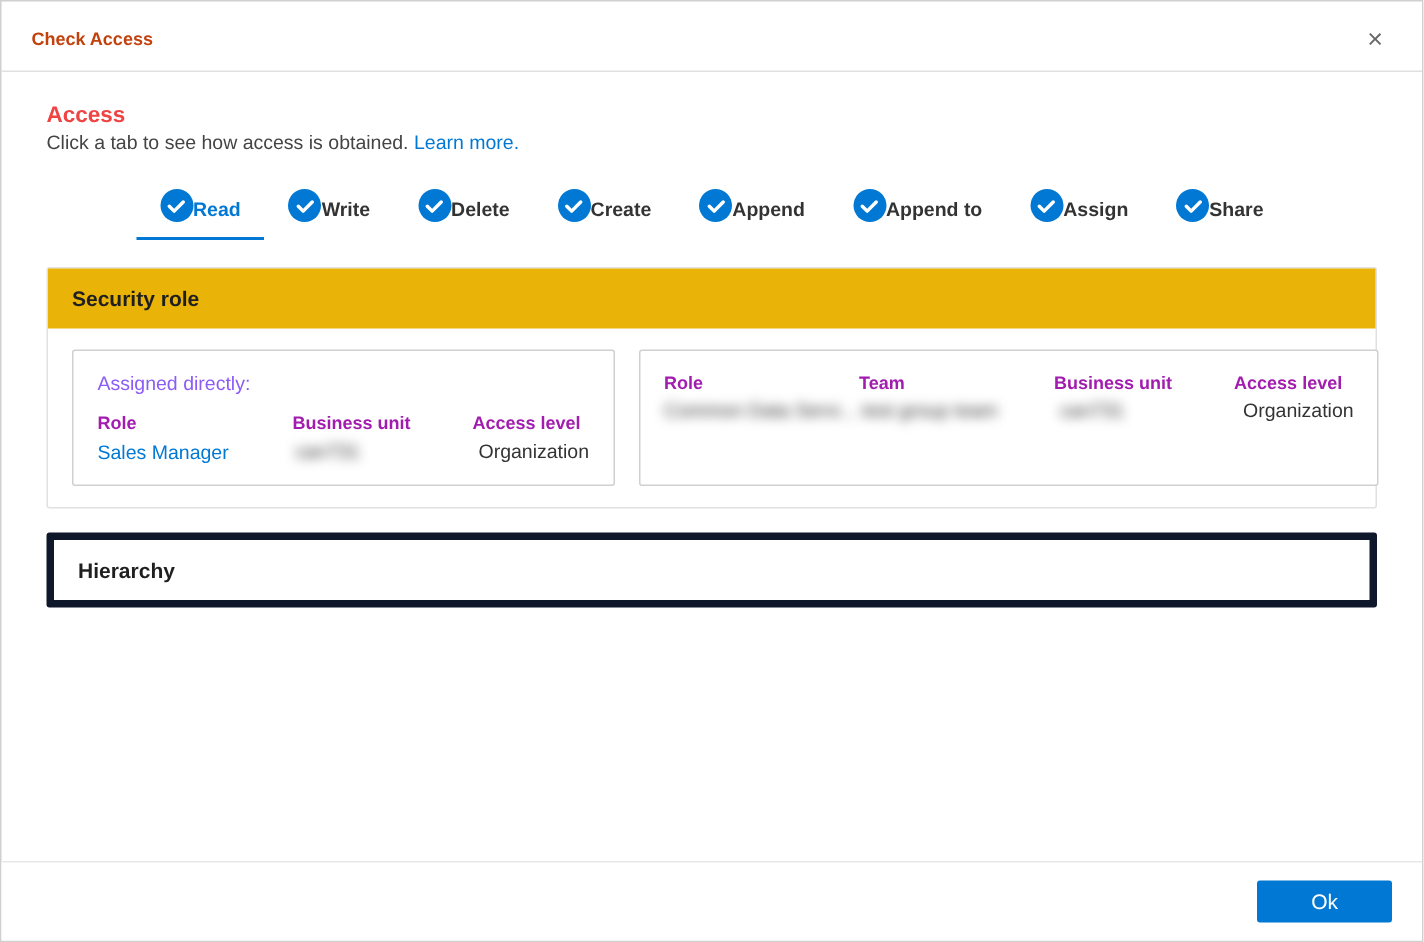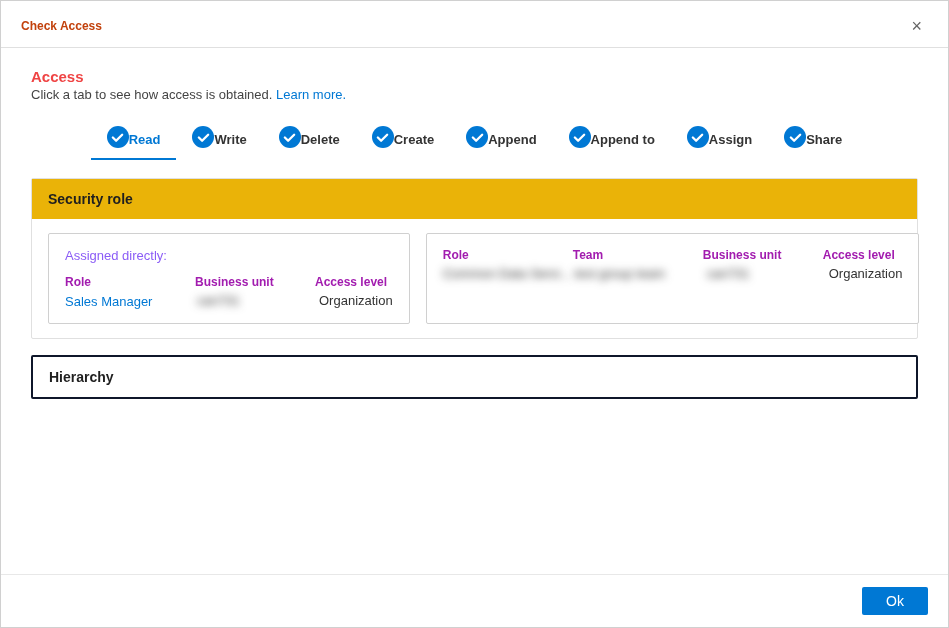--- a/index.html
+++ b/index.html
@@ -162,42 +162,42 @@
       font-size: 13px;
       color: #333;
     }
     .blurred {
       filter: blur(4px);
       user-select: none;
       color: #888;
       font-size: 12px;
     }
     .hierarchy-box {
-      border: 2px solid #0f172a;
+      border: 5px solid #0f172a;
       border-radius: 2px;
       margin-bottom: 16px;
     }
     .hierarchy-box-header {
       padding: 12px 16px;
       font-size: 14px;
       font-weight: 600;
       color: #1f1f1f;
     }
     .dialog-footer {
       display: flex;
       justify-content: flex-end;
       padding: 12px 20px;
       border-top: 1px solid #e8e8e8;
       background: #fff;
     }
     .ok-btn {
       background: #0078d4;
       color: #fff;
       border: none;
-      padding: 6px 24px;
+      padding: 6px 36px;
       font-size: 14px;
       cursor: pointer;
       border-radius: 2px;
     }
     .check-icon { stroke: white; fill: none; stroke-width: 2.5; stroke-linecap: round; stroke-linejoin: round; }
   </style>
 </head>
 <body>
 
 <div class="dialog">

